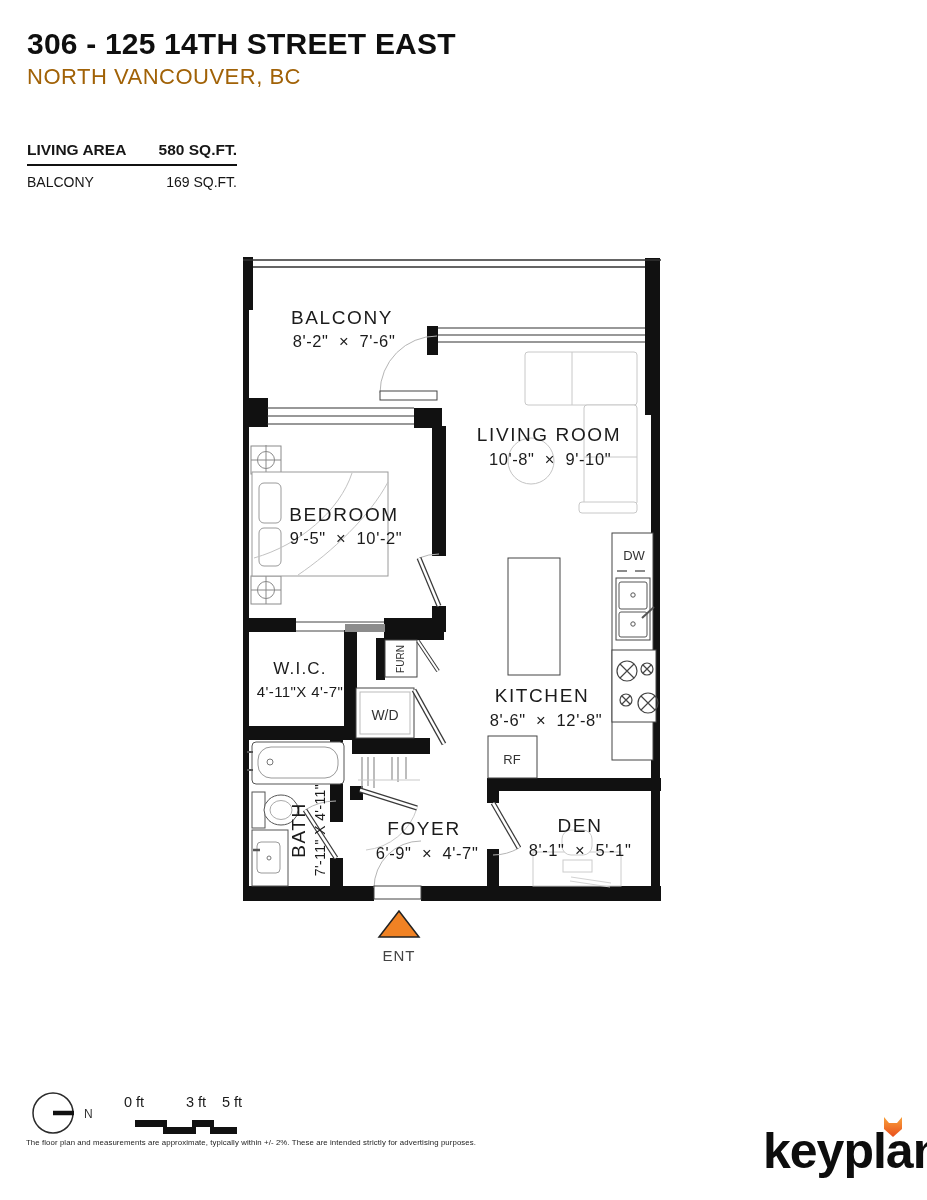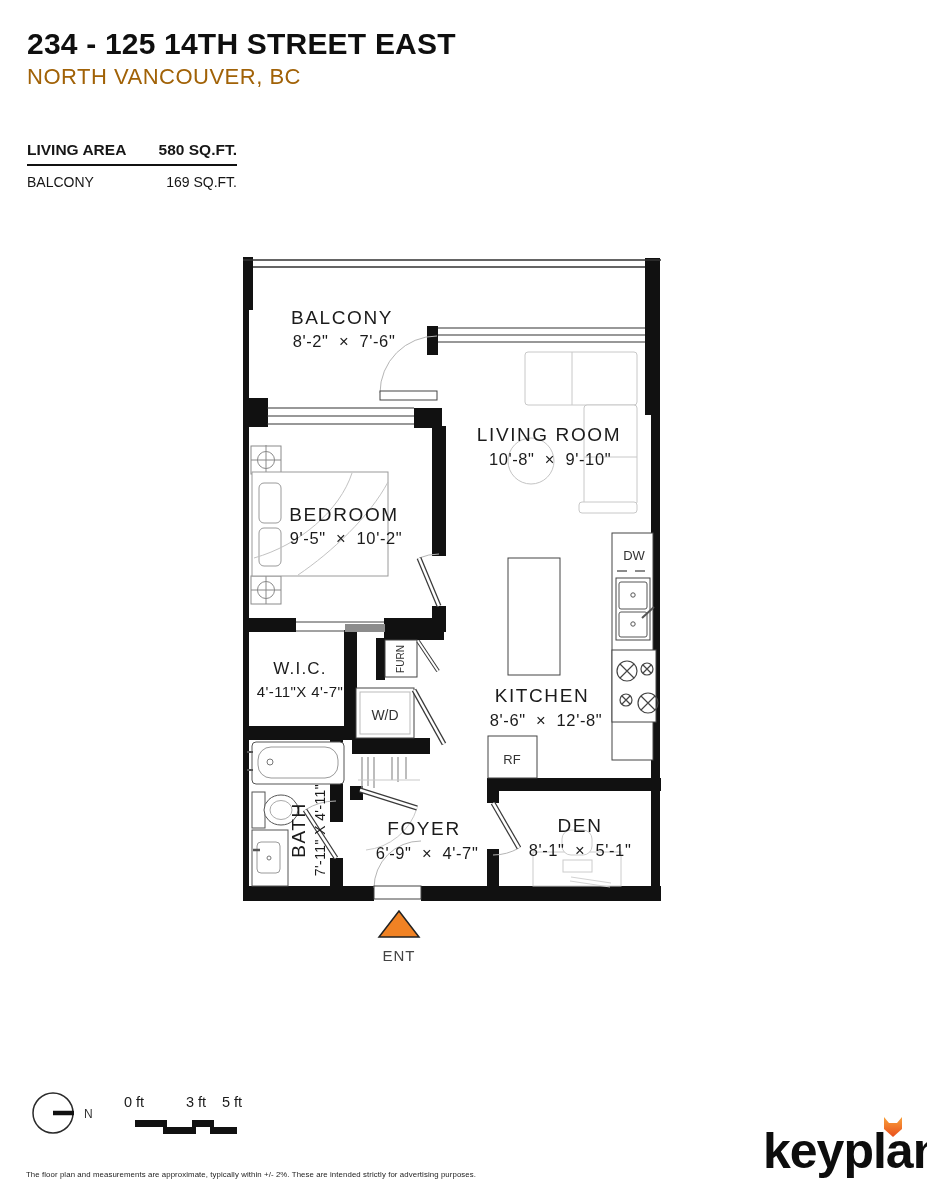--- a/index.html
+++ b/index.html
@@ -6,28 +6,28 @@
   body{width:927px;height:1200px;position:relative;overflow:hidden;
        font-family:"Liberation Sans",sans-serif;color:#111;}
   .abs{position:absolute;}
   .title{left:27px;top:27px;font-size:30px;font-weight:700;letter-spacing:.2px;color:#0f0f0f;}
   .subtitle{left:27px;top:64px;font-size:22px;font-weight:400;letter-spacing:.5px;color:#a16207;}
   .stats{left:27px;top:139px;width:210px;}
   .stats-row{display:flex;justify-content:space-between;font-size:14px;line-height:23px;color:#161616;}
   .stats-row.primary{font-size:15.5px;font-weight:700;line-height:22px;text-align:right;}
   .stats-divider{border-bottom:2px solid #111;margin:3px 0 5px 0;}
   .plan-svg{left:0;top:0;}
-  .disclaimer{left:26px;top:1137px;font-size:7.8px;line-height:11.4px;color:#1c1c1c;letter-spacing:.1px;margin-top:32px;}
+  .disclaimer{left:26px;top:1137px;font-size:7.8px;line-height:11.4px;color:#1c1c1c;letter-spacing:.1px;}
   .logo{left:763px;top:1122px;font-size:50px;font-weight:700;letter-spacing:-1px;color:#0d0d0d;}
   .fox{left:884px;top:1116px;}
 </style>
 </head>
 <body>
 
-<div class="abs title">234 - 125 14TH STREET EAST</div>
+<div class="abs title">306 - 125 14TH STREET EAST</div>
 <div class="abs subtitle">NORTH VANCOUVER, BC</div>
 
 <div class="abs stats">
   <div class="stats-row primary">
     <span>LIVING AREA</span>
     <span>580 SQ.FT.</span>
   </div>
   <div class="stats-divider"></div>
   <div class="stats-row">
     <span>BALCONY</span>

